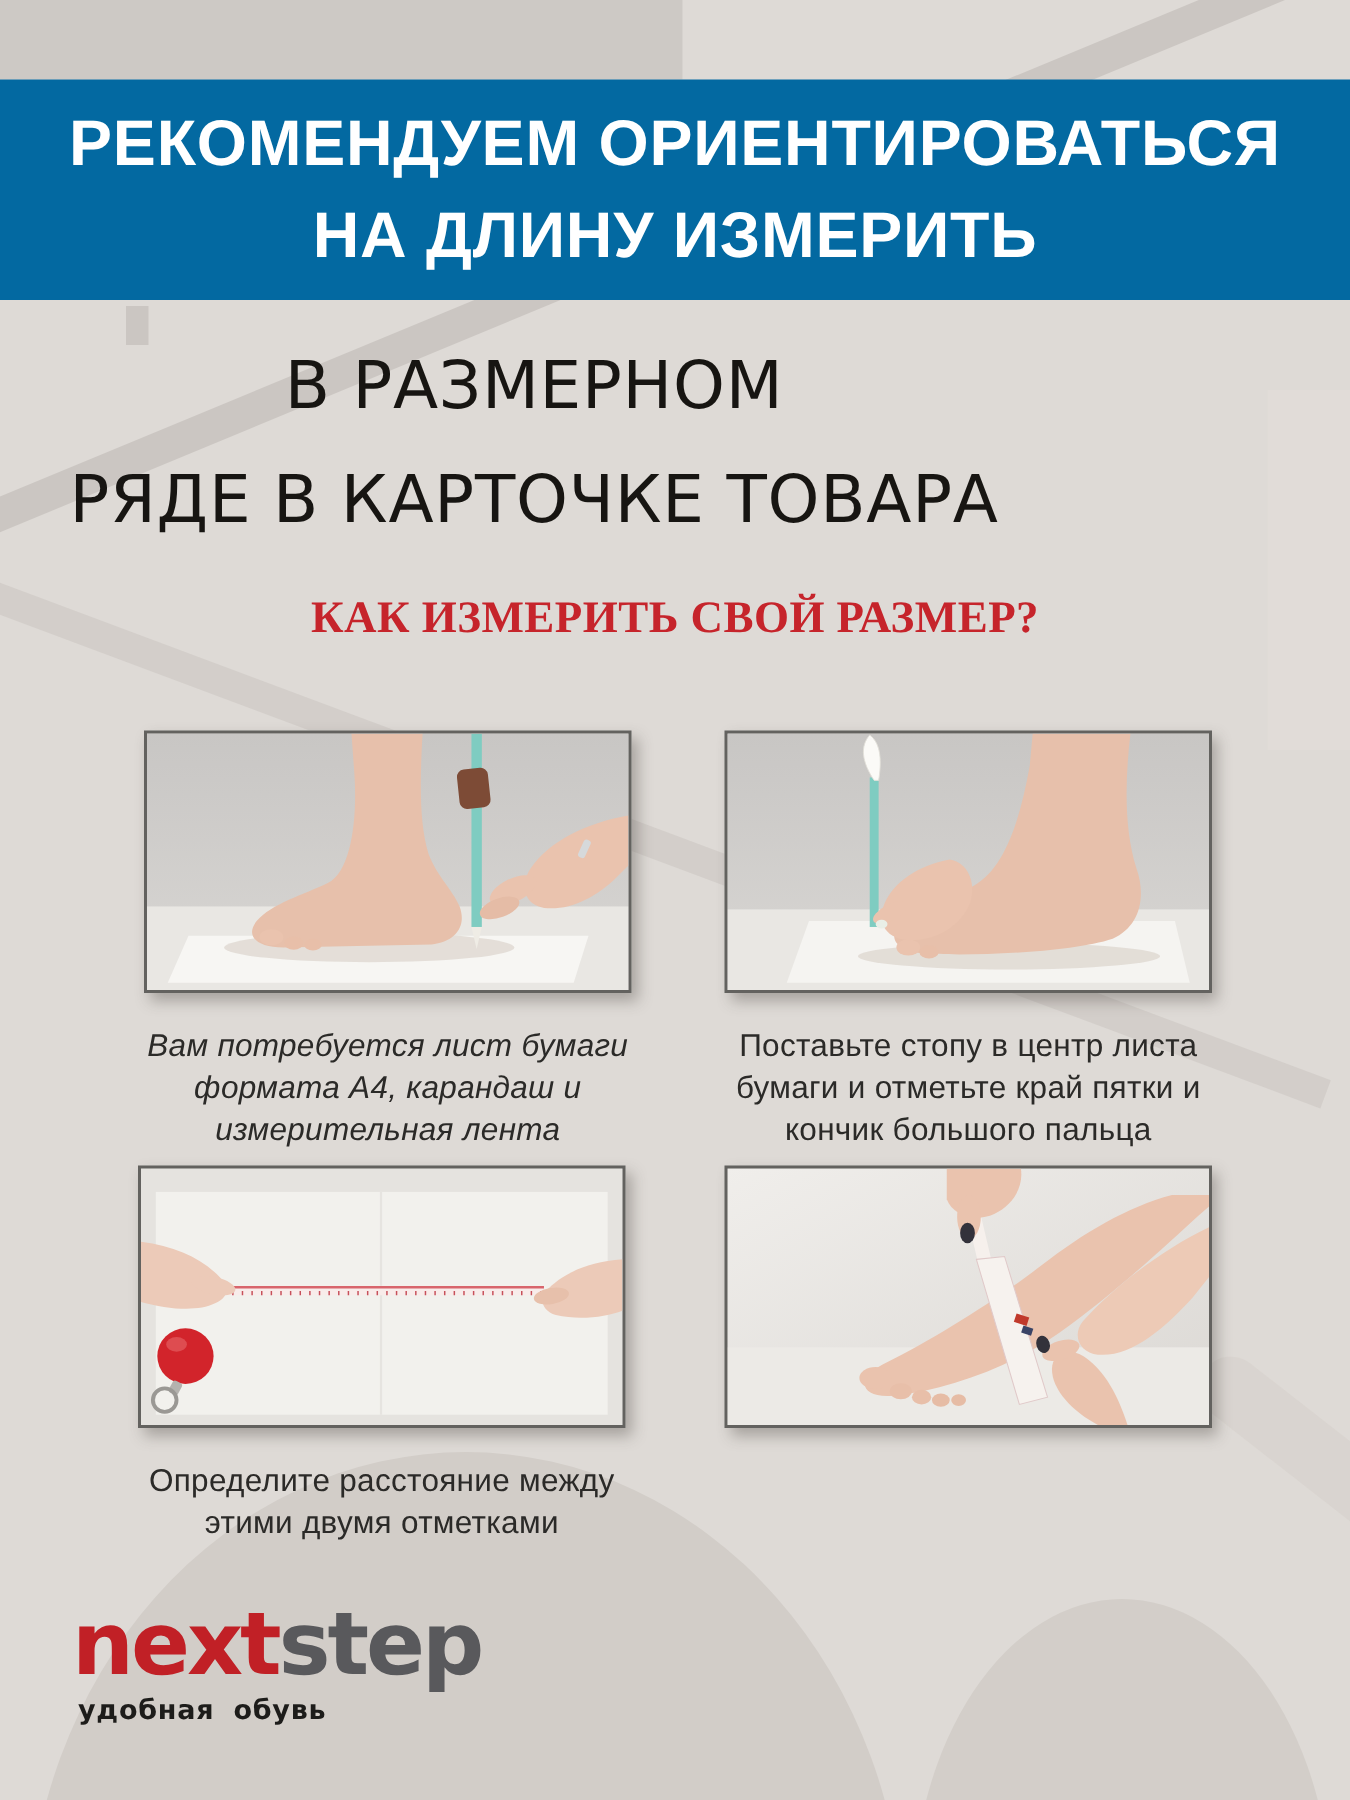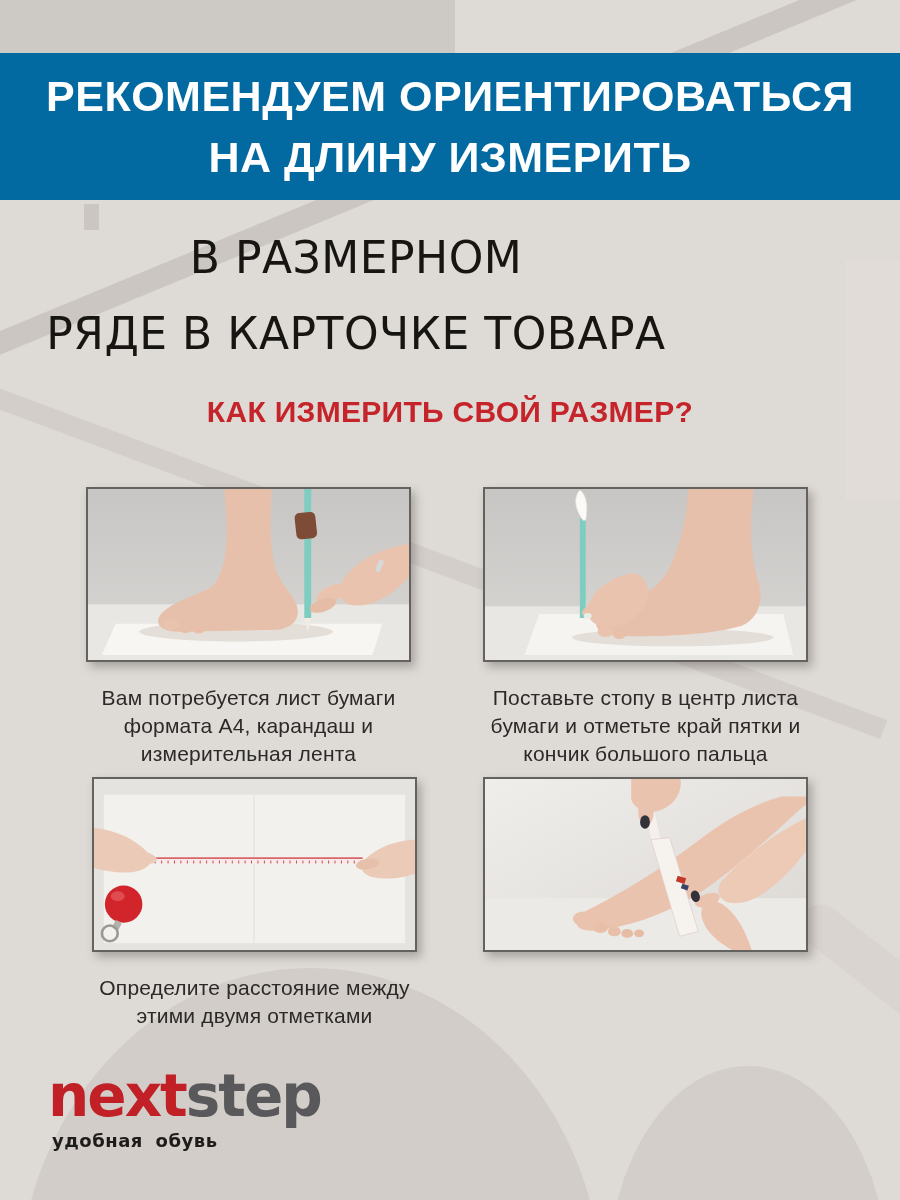--- a/index.html
+++ b/index.html
@@ -40,26 +40,26 @@
   
   .heading {
     position:absolute; z-index:1; left:0; top:220px; width:712px;
     text-align:center; color:#171512;
     font-family:"DejaVu Sans", sans-serif; font-weight:400;
     font-size:44px; line-height:76px; letter-spacing:.5px;
   }
   .subheading {
     position:absolute; z-index:1; left:0; top:394px; width:900px;
     text-align:center; color:#c6242b;
-    font-weight:700; font-size:30px; line-height:36px; letter-spacing:.3px;
+    font-weight:700; font-size:30px; line-height:36px; letter-spacing:.3px;font-family:Liberation Serif, serif;
   }
 
   
   .step { position:absolute; z-index:1; width:325px; }
-  .step-1 { left:86px;  top:487px; }
+  .step-1 { left:96px;  top:487px;font-style:italic; }
   .step-2 { left:483px; top:487px; }
   .step-3 { left:92px;  top:777px; }
   .step-4 { left:483px; top:777px; }
   .photo-frame {
     width:325px; height:175px;
     border:2px solid #63625f;
     box-shadow:4px 5px 9px rgba(80,74,68,.38);
     background:#d6d4d1;
     overflow:hidden;
   }

